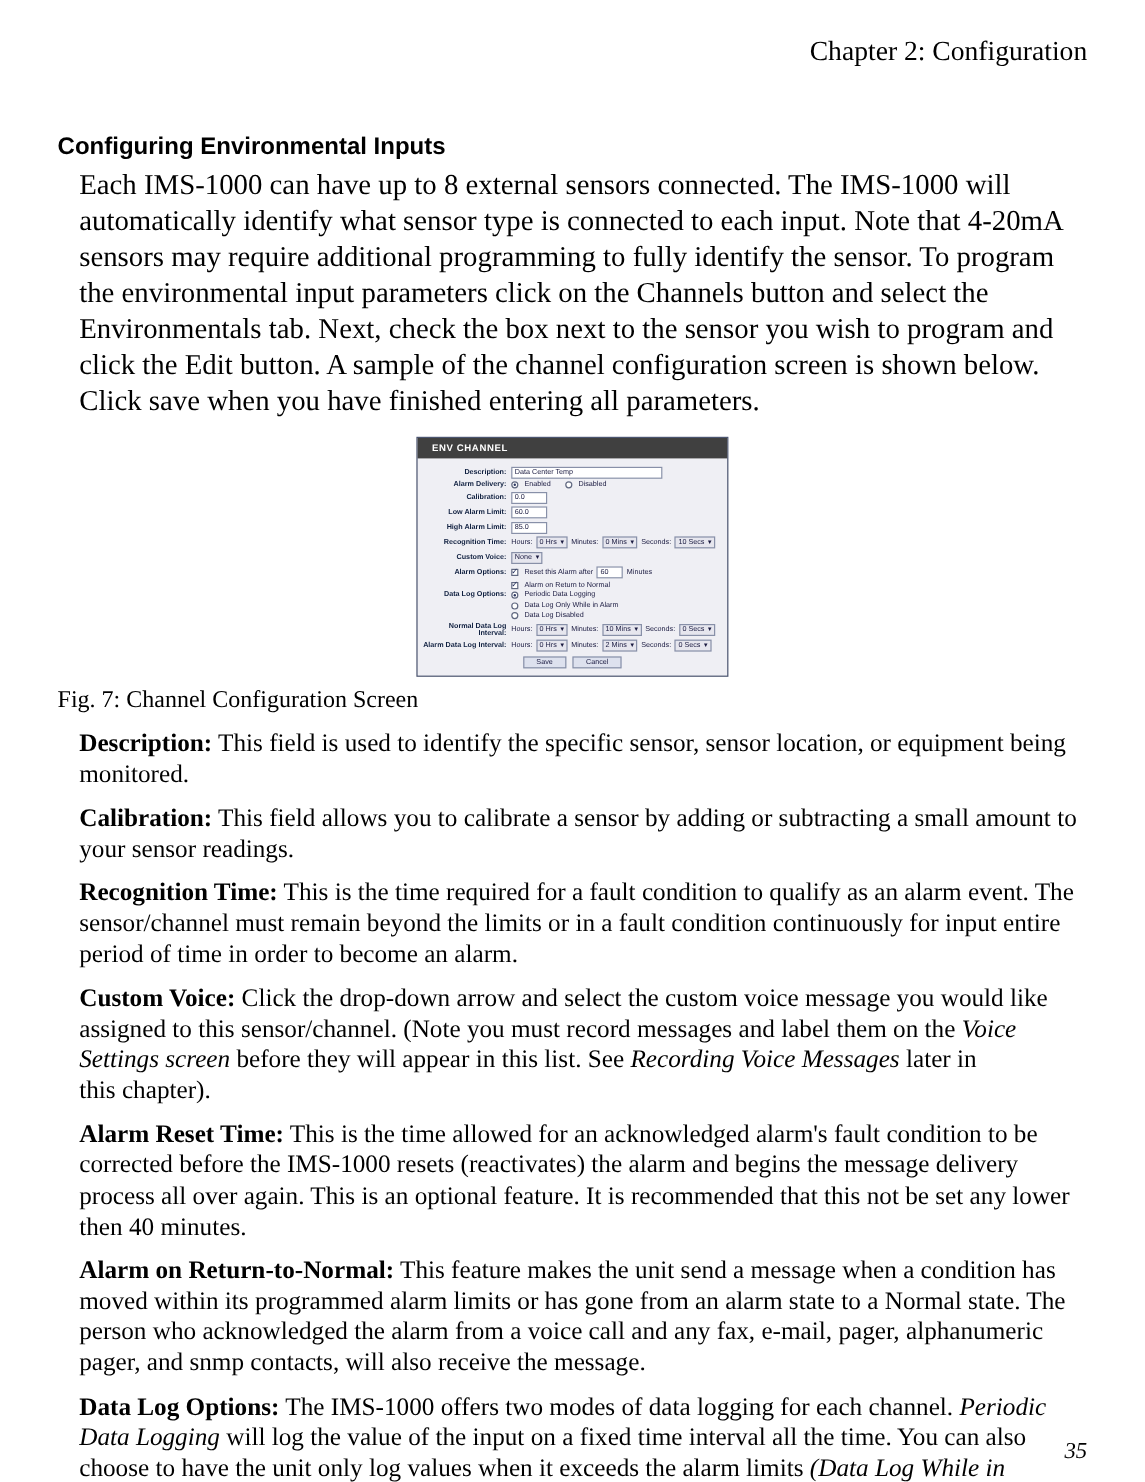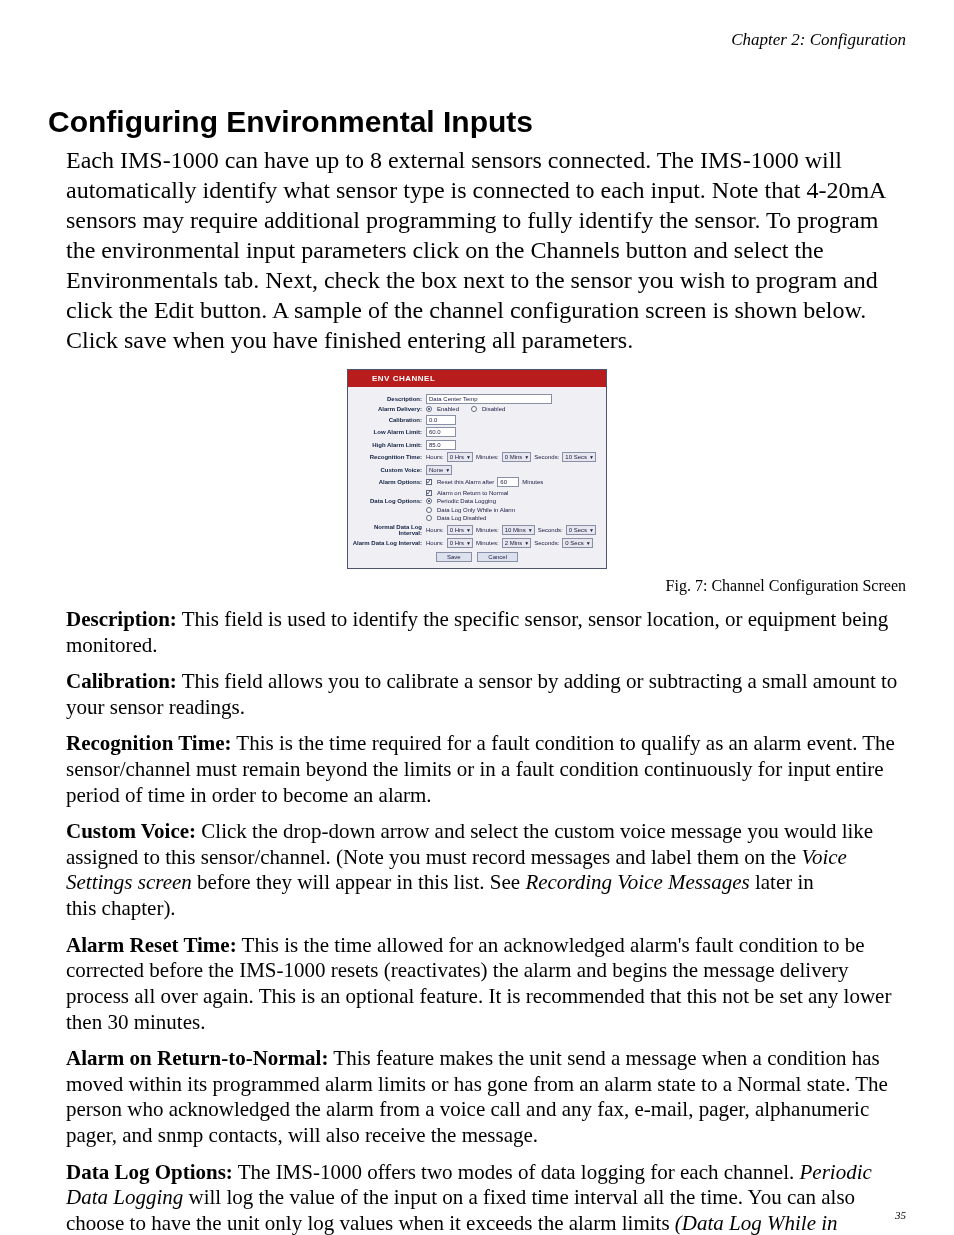--- a/index.html
+++ b/index.html
@@ -12,50 +12,49 @@
   }
   .page {
     position: relative;
     width: 954px;
     height: 1235px;
     box-sizing: border-box;
     padding: 30px 48px 20px 48px;
   }
   .chapter-line {
     text-align: right;
-    font-style: italic;
-    font-size: 17px;
+    font-size: 23px;
     margin-bottom: 55px;
   }
   h1.section-title {
     font-family: "Trebuchet MS", "Segoe UI", Arial, sans-serif;
     font-weight: bold;
-    font-size: 30px;
+    font-size: 20px;
     margin: 0 0 6px 0;
   }
   .intro {
     font-size: 24px;
     line-height: 1.25;
     margin: 0 0 14px 18px;
   }
   .screenshot-wrap {
     width: 258px;
     margin: 0 auto 8px auto;
     border: 1px solid #4b5570;
     font-family: Arial, sans-serif;
     font-size: 6px;
     color: #1a1a40;
     background: #efeff4;
   }
   .ss-header {
-    background: #b91c1c;
+    background: #404040;
     color: #fff;
     font-weight: bold;
     font-size: 8px;
-    padding: 4px 24px;
+    padding: 4px 12px;
     letter-spacing: 0.5px;
   }
   .ss-body { padding: 4px 4px 6px 4px; }
   .ss-row {
     display: flex;
     align-items: center;
     margin: 2.5px 0;
     line-height: 1;
   }
   .ss-label {
@@ -109,38 +108,38 @@
   .ss-btnrow { text-align: center; margin-top: 4px; }
   .ss-btn {
     display: inline-block;
     border: 1px solid #8890a8;
     background: #dde1ee;
     padding: 1px 10px;
     font-size: 6px;
     margin: 0 2px;
   }
   .fig-caption {
-    text-align: right;
-    font-size: 16px;
+    text-align: left;
+    font-size: 20px;
     margin: 2px 0 12px 0;
   }
   .defs { margin-left: 18px; }
   .def-item {
     font-size: 21px;
     line-height: 1.22;
     margin: 0 0 11px 0;
   }
   .def-item .label { font-weight: bold; }
   .ital { font-style: italic; }
   .page-num {
     position: absolute;
     right: 48px;
     bottom: 14px;
     font-style: italic;
-    font-size: 11px;
+    font-size: 19px;
   }
 </style>
 </head>
 <body>
 
 <div class="page">
 
   <div class="chapter-line">Chapter 2: Configuration</div>
 
   <h1 class="section-title">Configuring Environmental Inputs</h1>
@@ -310,19 +309,19 @@
     </div>
   </div>
 
   <div class="fig-caption">Fig. 7: Channel Configuration Screen</div>
 
   <div class="defs">
     <p class="def-item"><span class="label">Description:</span><span> This field is used to identify the specific sensor, sensor location, or equipment being monitored.</span></p>
     <p class="def-item"><span class="label">Calibration:</span><span> This field allows you to calibrate a sensor by adding or subtracting a small amount to your sensor readings.</span></p>
     <p class="def-item"><span class="label">Recognition Time:</span><span> This is the time required for a fault condition to qualify as an alarm event. The sensor/channel must remain beyond the limits or in a fault condition continuously for input entire period of time in order to become an alarm.</span></p>
     <p class="def-item"><span class="label">Custom Voice:</span><span> Click the drop-down arrow and select the custom voice message you would like assigned to this sensor/channel. (Note you must record messages and label them on the </span><span class="ital">Voice Settings screen</span><span> before they will appear in this list. See </span><span class="ital">Recording Voice Messages</span><span> later in this&nbsp;chapter).</span></p>
-    <p class="def-item"><span class="label">Alarm Reset Time:</span><span> This is the time allowed for an acknowledged alarm's fault condition to be corrected before the IMS-1000 resets (reactivates) the alarm and begins the message delivery process all over again. This is an optional feature. It is recommended that this not be set any lower then 30 minutes.</span></p>
+    <p class="def-item"><span class="label">Alarm Reset Time:</span><span> This is the time allowed for an acknowledged alarm's fault condition to be corrected before the IMS-1000 resets (reactivates) the alarm and begins the message delivery process all over again. This is an optional feature. It is recommended that this not be set any lower then 40 minutes.</span></p>
     <p class="def-item"><span class="label">Alarm on Return-to-Normal:</span><span> This feature makes the unit send a message when a condition has moved within its programmed alarm limits or has gone from an alarm state to a Normal state. The person who acknowledged the alarm from a voice call and any fax, e-mail, pager, alphanumeric pager, and snmp contacts, will also receive the message.</span></p>
     <p class="def-item" style="margin-bottom:0"><span class="label">Data Log Options:</span><span> The IMS-1000 offers two modes of data logging for each channel. </span><span class="ital">Periodic Data Logging</span><span> will log the value of the input on a fixed time interval all the time. You can also choose to have the unit only log values when it exceeds the alarm limits </span><span class="ital">(Data Log While in Alarm)</span><span>.</span></p>
   </div>
 
   <div class="page-num">35</div>
 </div>
 
 </body></html>

